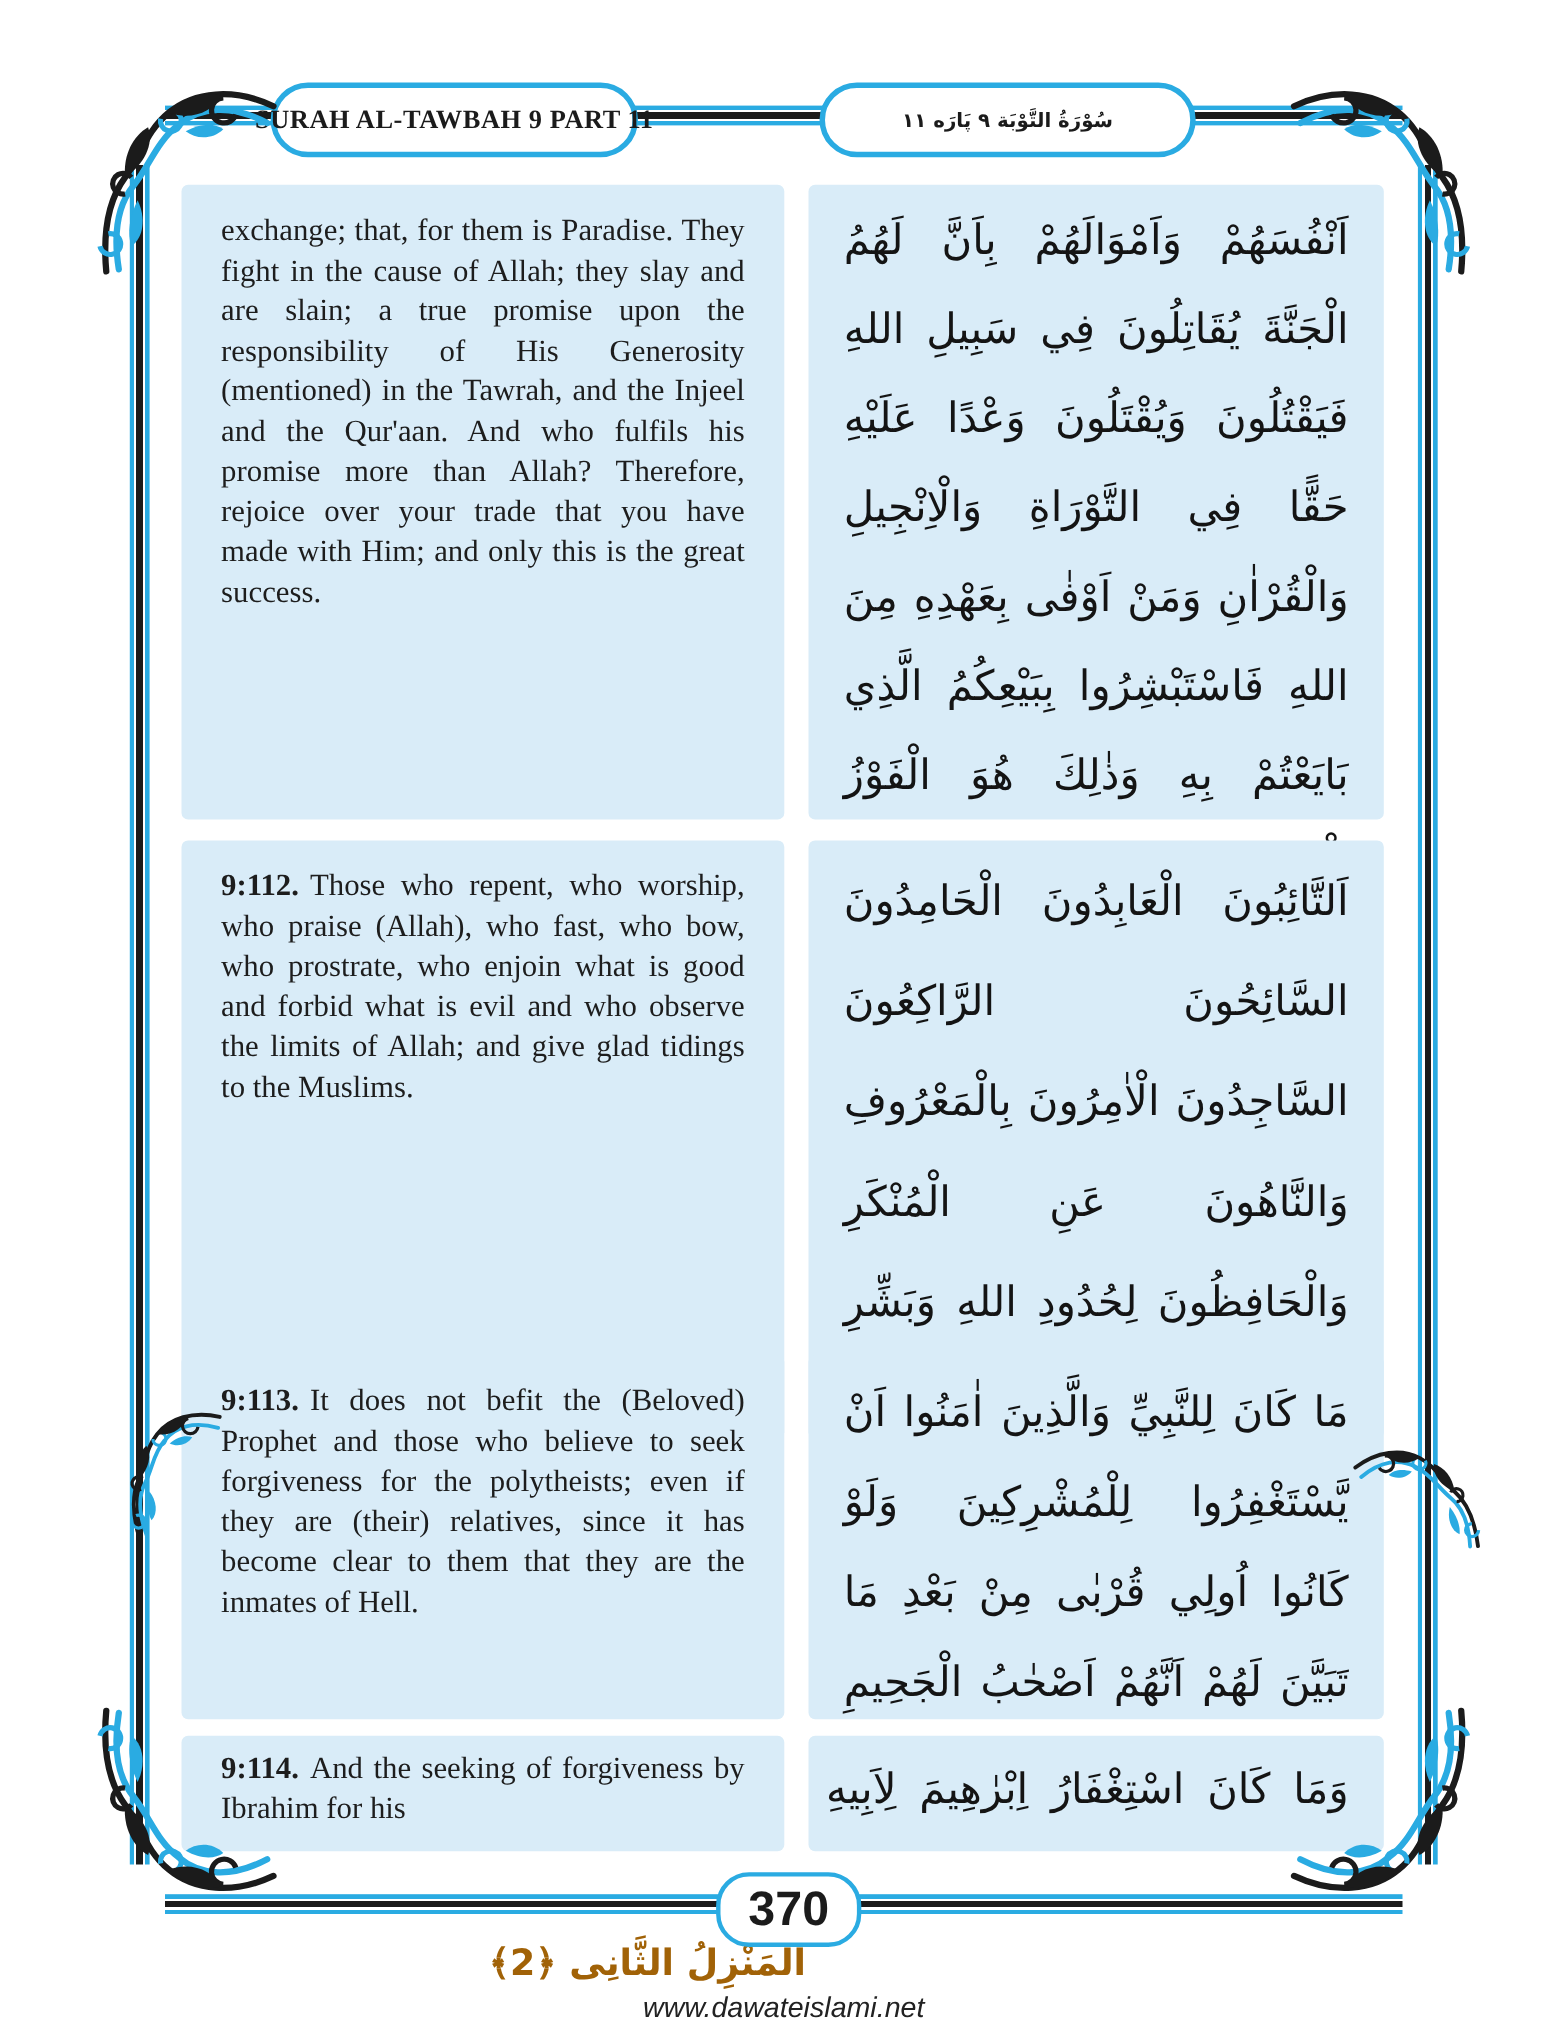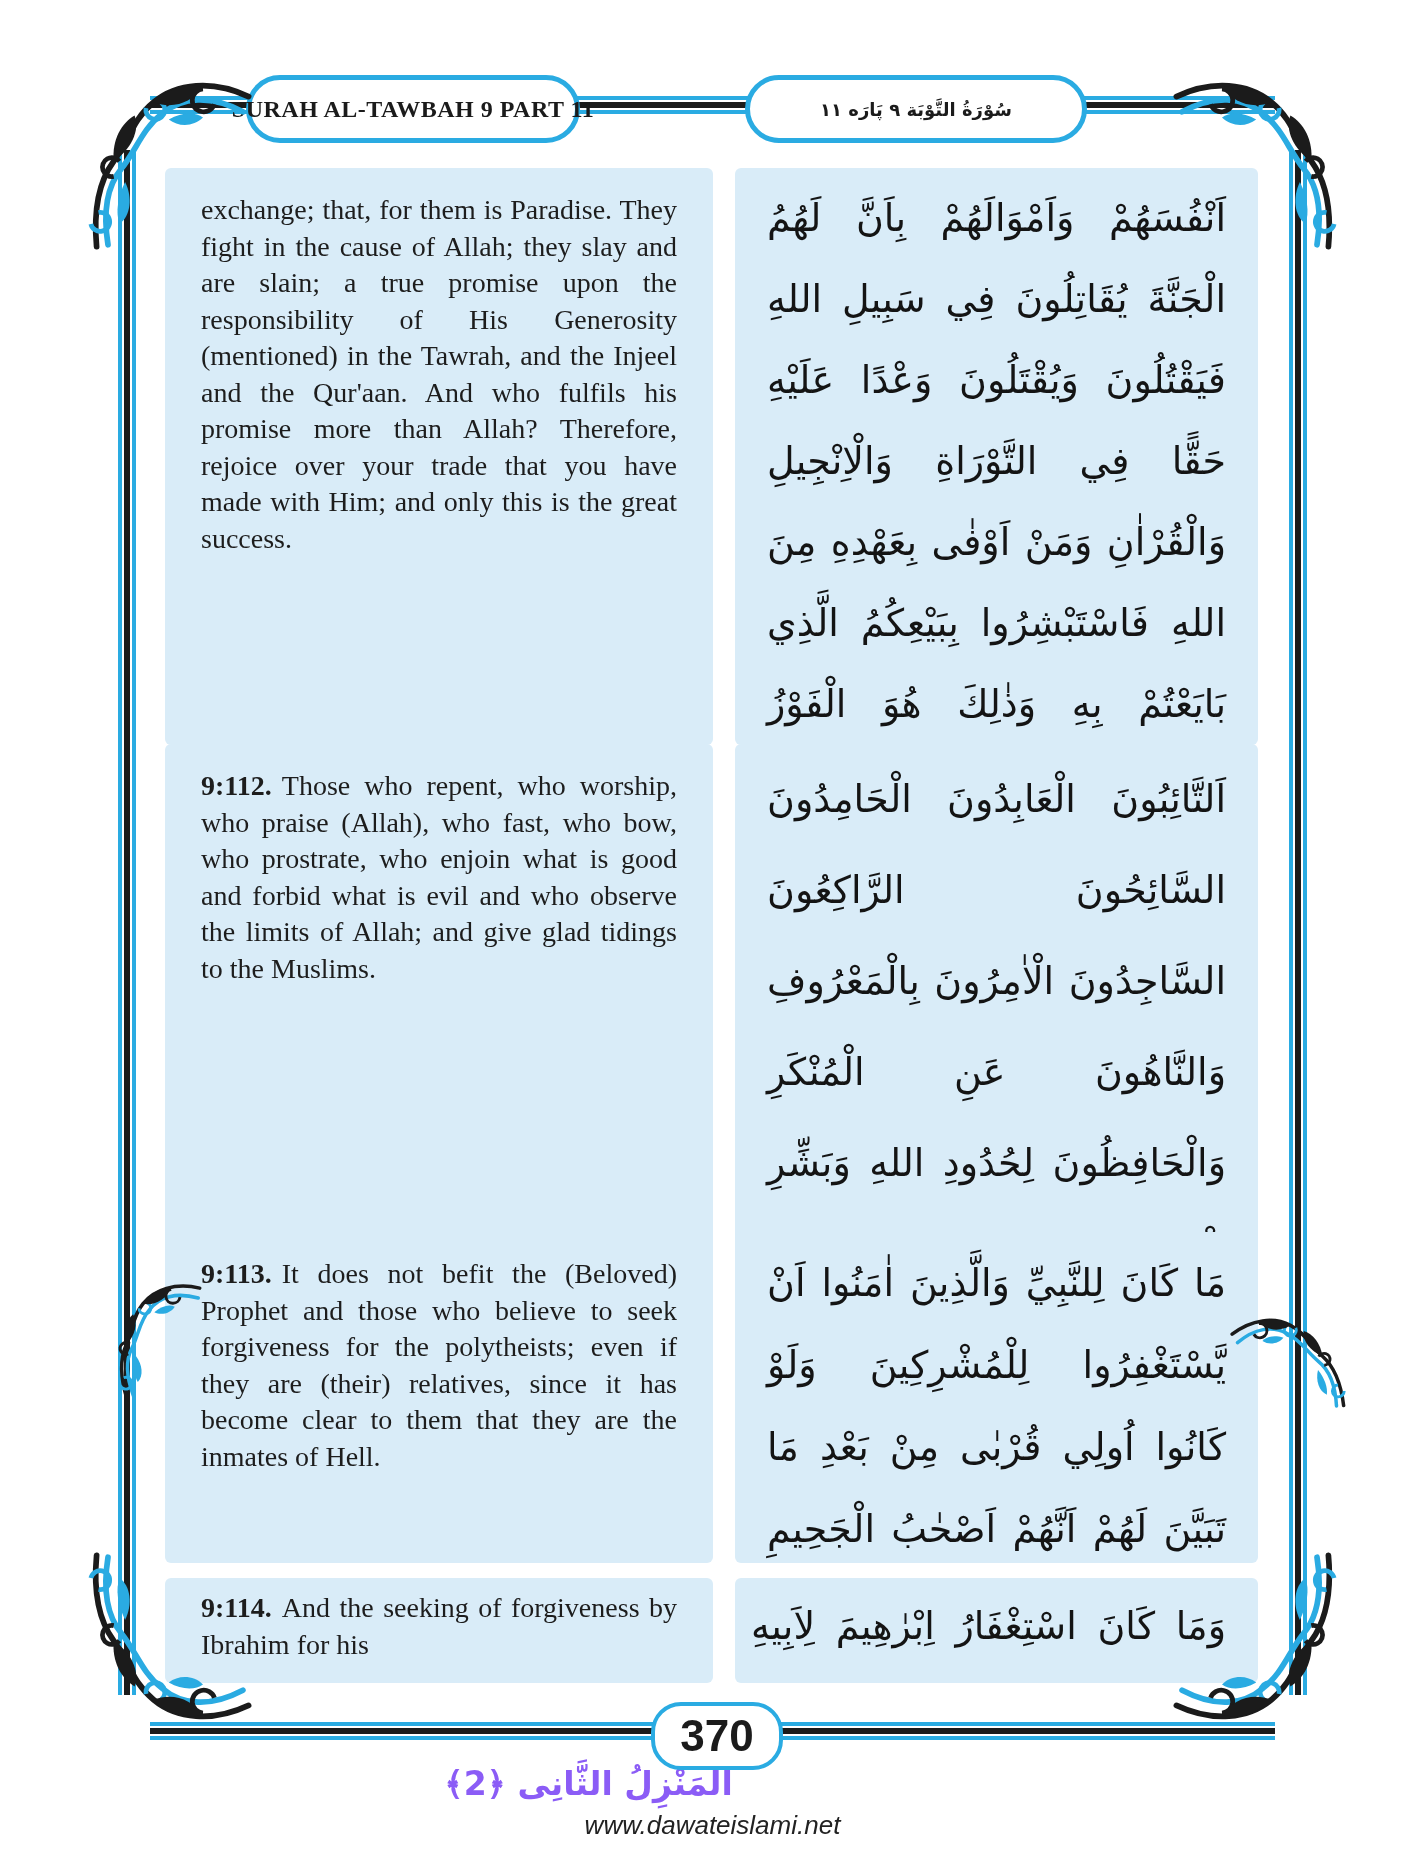--- a/index.html
+++ b/index.html
@@ -27,21 +27,21 @@
         font-family:"DejaVu Sans",sans-serif;font-weight:bold;font-size:18px;color:#1b1b1b;
         direction:rtl;white-space:nowrap;}
   .pill-page-num{left:651px;top:1702px;width:124px;height:60px;border-radius:30px;border-width:4px;
         font-family:"Liberation Sans",sans-serif;font-weight:bold;font-size:44px;color:#1b1b1b;}
 
   
   .panel{position:absolute;background:#d9ecf8;border-radius:6px;box-sizing:border-box;}
   .col-en{left:165px;width:548px;}
   .col-ar{left:735px;width:523px;}
   .r0{top:168px;height:577px;}
-  .r1{top:744px;height:544px;}
+  .r1{top:764px;height:544px;}
   .r2{top:1232px;height:331px;}
   .r3{top:1578px;height:105px;}
 
   .etext{margin:0;padding:24px 36px 0 36px;font-size:28px;line-height:36.5px;text-align:justify;color:#1d1d1d;}
   .r3 .etext{padding-top:12px;}
   .vref{font-weight:bold;margin-right:10px;}
   .vref:empty{margin-right:0;}
 
   .atext{margin:0;padding:10px 32px 0 32px;direction:rtl;text-align:justify;
          font-family:"DejaVu Sans",sans-serif;font-size:38px;color:#141414;}
@@ -54,21 +54,21 @@
   .corner{position:absolute;z-index:3;}
   .c-tl{left:70px;top:70px;}
   .c-tr{left:1165px;top:70px;transform:scaleX(-1);}
   .c-bl{left:70px;top:1542px;transform:scaleY(-1);}
   .c-br{left:1165px;top:1542px;transform:scale(-1,-1);}
   .s-left{left:88px;top:1295px;transform:scale(.62) rotate(-12deg);transform-origin:top left;}
   .s-right{left:1337px;top:1295px;transform:scale(-.62,.62) rotate(12deg);transform-origin:top left;}
 
   
   .manzil{position:absolute;left:0;top:1764px;width:1177px;text-align:center;
-          font-family:"DejaVu Sans",sans-serif;font-weight:bold;font-size:33px;color:#8b5cf6;direction:rtl;}
+          font-family:"DejaVu Sans",sans-serif;font-weight:bold;font-size:33px;color:#a16207;direction:rtl;}
   .website{position:absolute;left:0;top:1810px;width:1425px;text-align:center;
            font-family:"Liberation Sans",sans-serif;font-size:26px;color:#222222;font-style:italic;}
 </style>
 </head>
 <body>
 
 <div class="page">
 
   <svg width="0" height="0" style="position:absolute">
     <defs>

